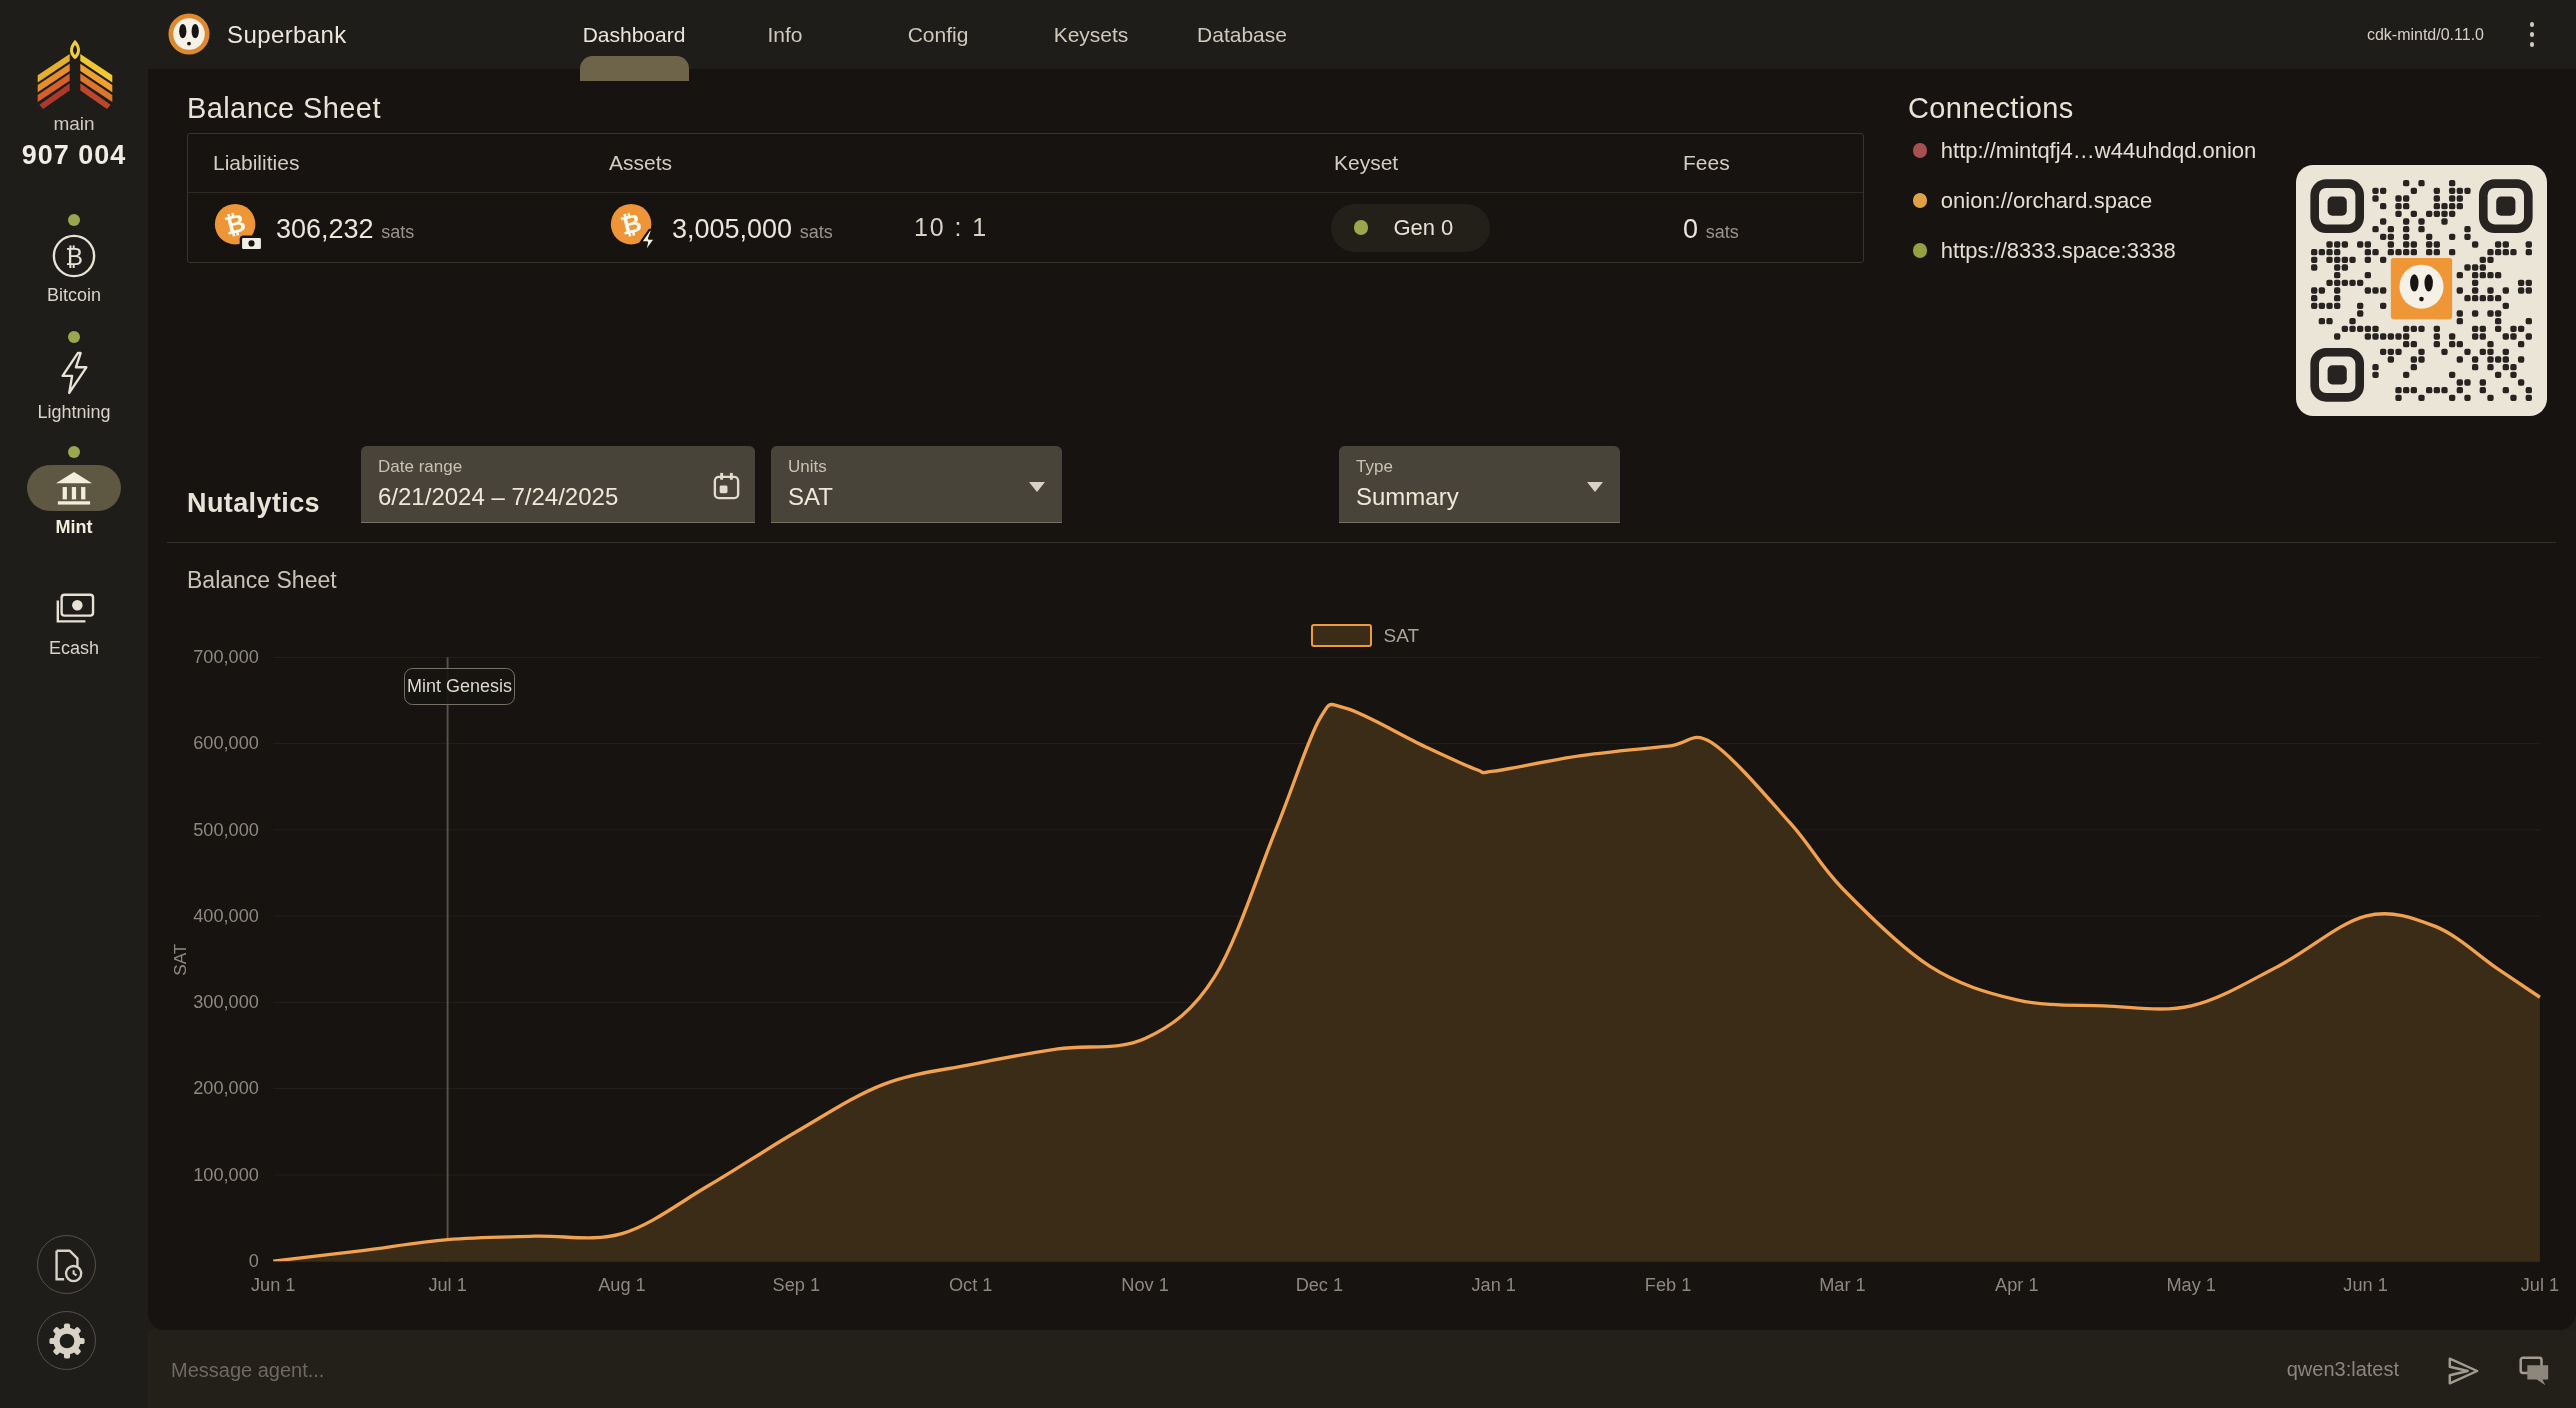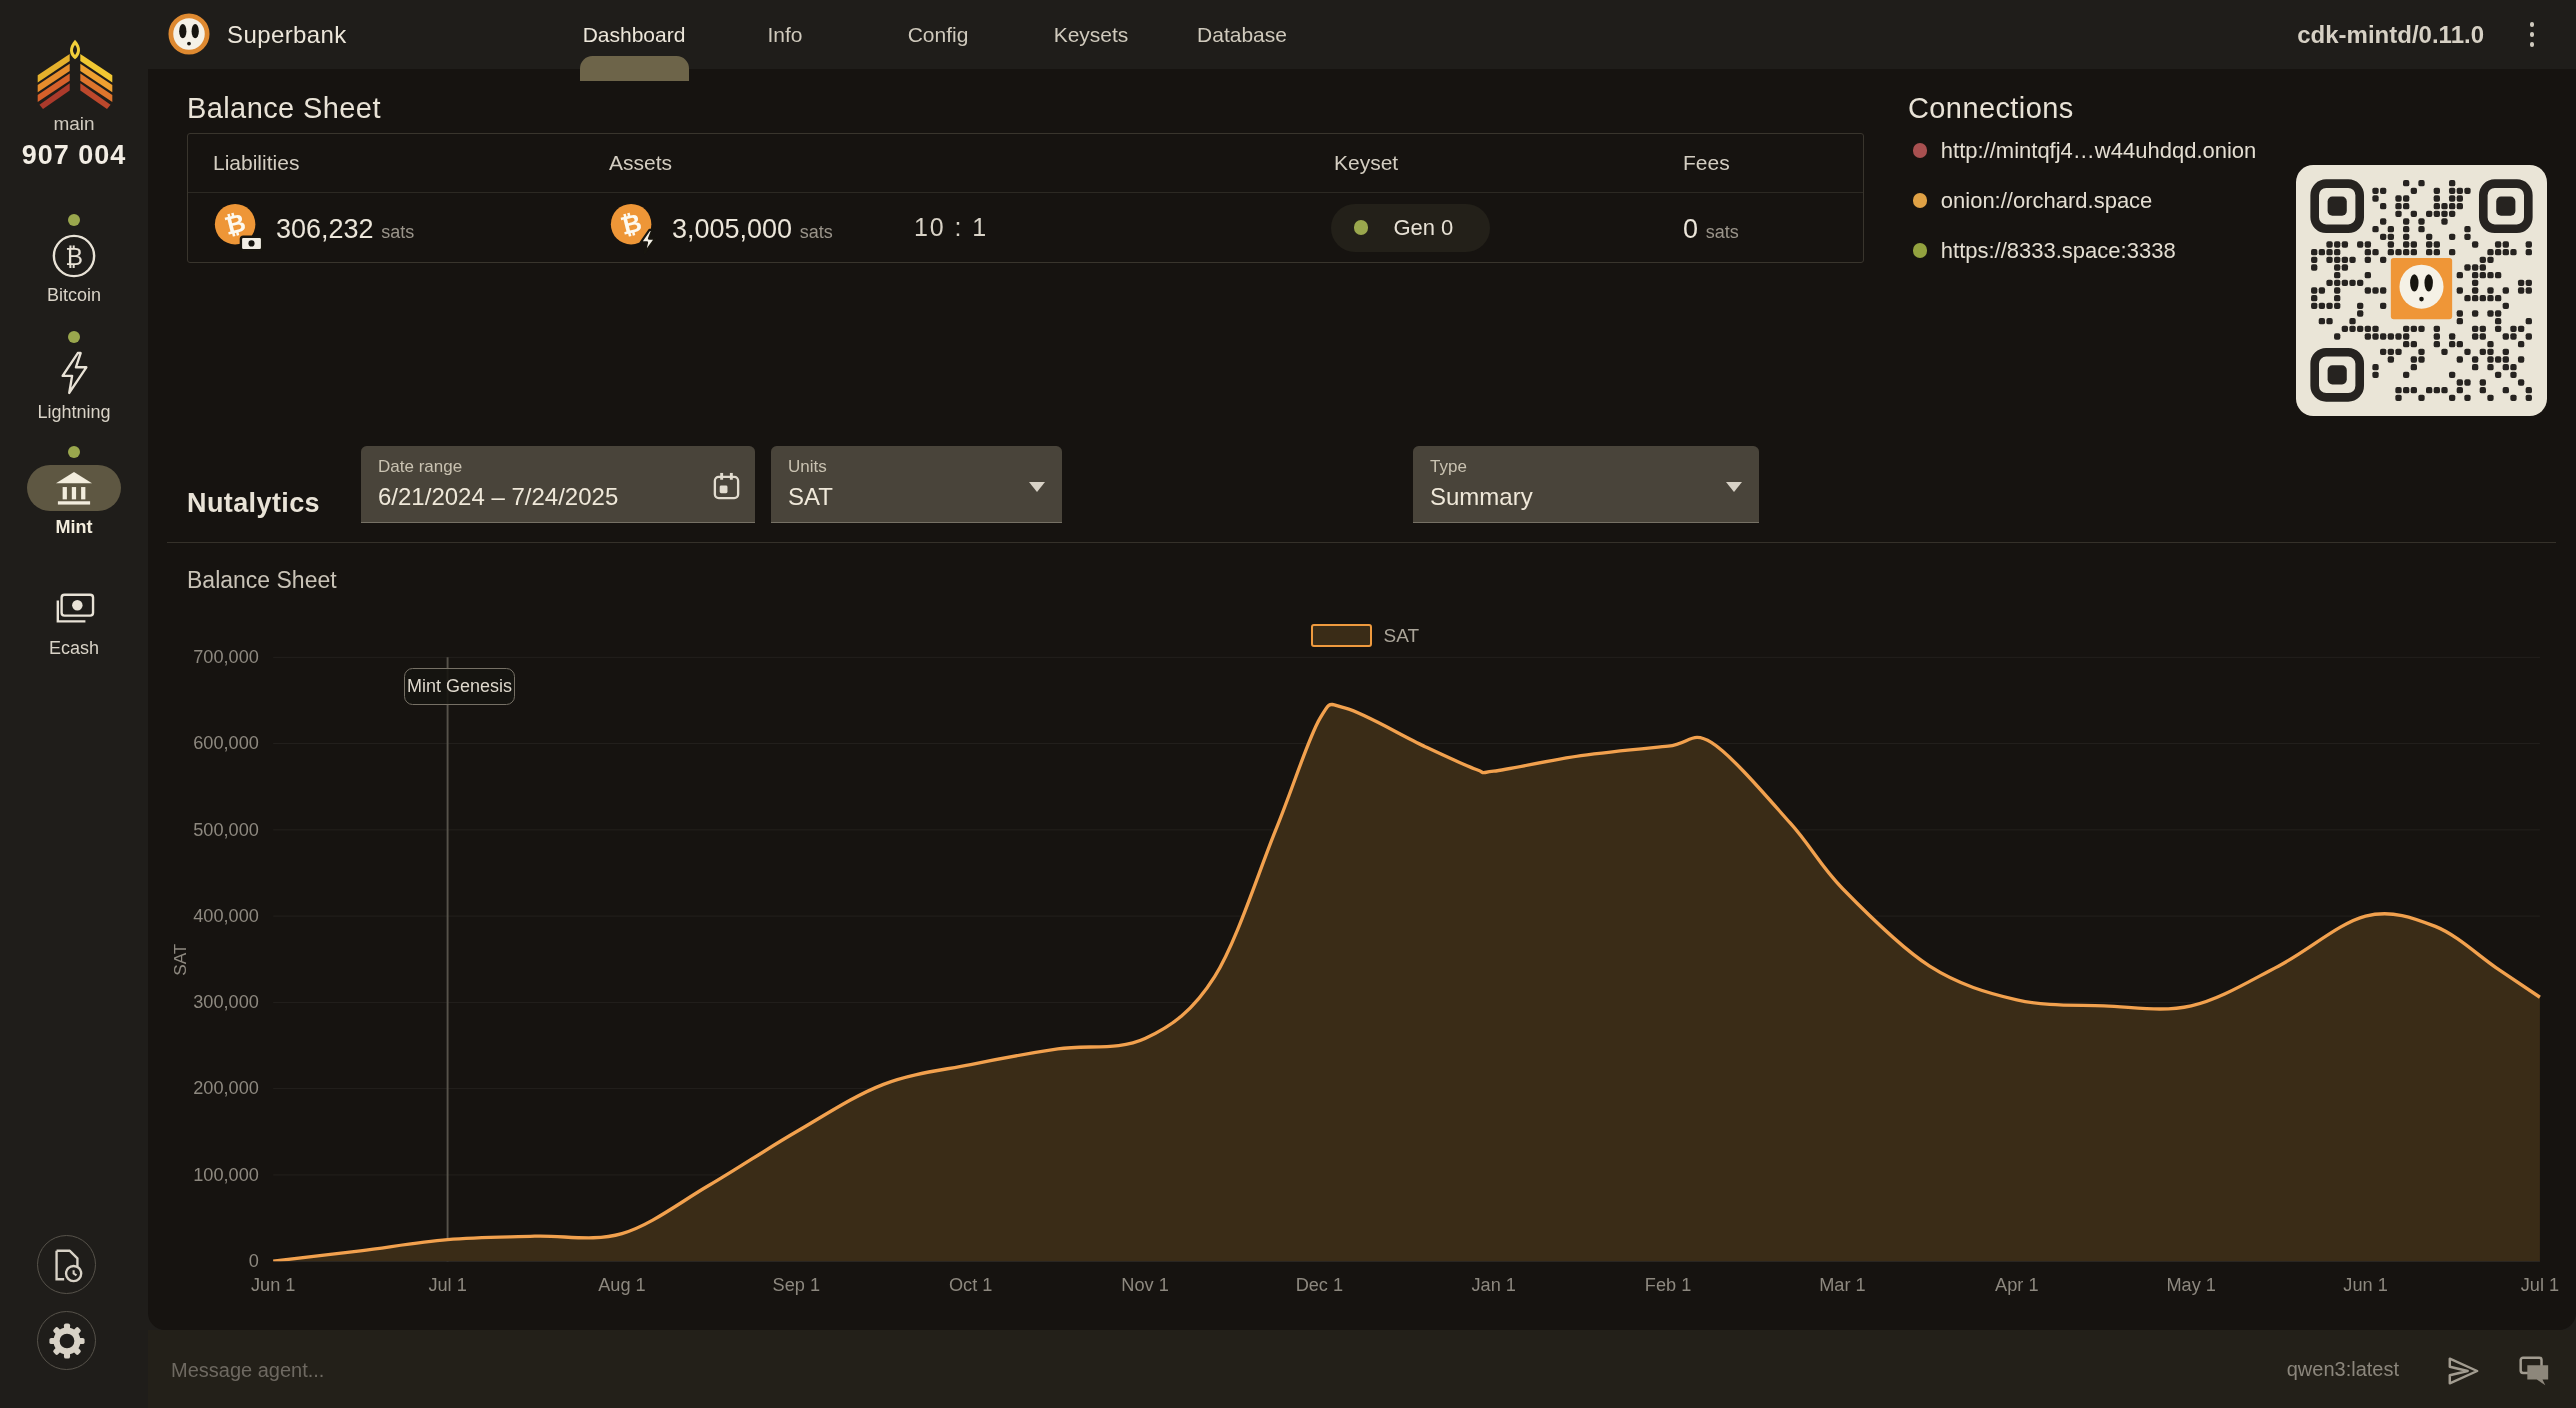--- a/index.html
+++ b/index.html
@@ -17,21 +17,21 @@
   .side-item.active .side-label{color:#f3eddd;font-weight:bold;}
   .mint-pill{width:94px;height:46px;border-radius:23px;background:#5e5742;display:flex;align-items:center;justify-content:center;}
   .circle-btn{position:absolute;left:37px;width:59px;height:59px;border-radius:50%;border:1.4px solid #56524a;display:flex;align-items:center;justify-content:center;cursor:pointer;background:transparent;}
   
   .topnav{position:absolute;left:148px;top:0;width:2428px;height:69px;background:#1f1d1a;}
   .mascot{position:absolute;left:20px;top:13.4px;width:42px;height:42px;}
   .nav-brand{position:absolute;left:79px;top:0;height:69px;display:flex;align-items:center;font-size:24px;color:#ece6da;letter-spacing:0.4px;}
   .nav-tab{position:absolute;top:0;height:69px;display:flex;align-items:center;transform:translateX(-50%);font-size:21px;color:#cfc9bc;cursor:pointer;}
   .nav-tab.active{color:#ece6da;}
   .tab-indicator{position:absolute;left:432px;top:56px;width:109px;height:25px;border-radius:12.4px 12.4px 0 0;background:#6d6449;z-index:6;}
-  .nav-version{position:absolute;right:92px;top:0;height:69px;display:flex;align-items:center;font-size:24px;color:#d6d0c4;font-weight:bold;}
+  .nav-version{position:absolute;right:92px;top:0;height:69px;display:flex;align-items:center;font-size:16px;color:#d6d0c4;}
   .kebab{position:absolute;right:34px;top:0;height:69px;display:flex;flex-direction:column;justify-content:center;gap:5.7px;cursor:pointer;padding:0 7.7px;}
   .kdot{width:4.3px;height:4.3px;border-radius:50%;background:#cfc9bd;}
   
   .content{position:absolute;left:148px;top:69px;width:2428px;height:1261px;background:#161310;border-radius:0 0 17px 17px;}
   .bs-title{position:absolute;left:39px;top:23px;font-size:29px;color:#e9e3d7;letter-spacing:0.4px;}
   .bs-table{position:absolute;left:39px;top:64px;width:1675px;height:128px;border:1px solid #39352d;border-radius:3px;}
   .bs-head-cell{position:absolute;top:0;height:58px;display:flex;align-items:center;font-size:21px;color:#d3cdc1;}
   .bs-divider{position:absolute;left:0;top:58px;width:100%;height:1px;background:#2c2923;}
   .bs-row{position:absolute;left:0;top:59px;width:100%;height:68px;}
   .coin{position:absolute;top:7.7px;width:54px;height:54px;}
@@ -516,21 +516,21 @@
       </svg>
     </div>
 
     <div class="field" style="left:623px;width:291px">
       <div class="f-label">Units</div>
       <div class="f-value">SAT</div>
       <span class="caret"></span>
     </div>
 
 
-    <div class="field" style="left:1265px;width:346px">
+    <div class="field" style="left:1191px;width:281px">
       <div class="f-label">Type</div>
       <div class="f-value">Summary</div>
       <span class="caret"></span>
     </div>
 
     <div class="section-divider"></div>
 
     <div class="chart-title">Balance Sheet</div>
     <div class="legend">
       <span class="legend-swatch"></span>

